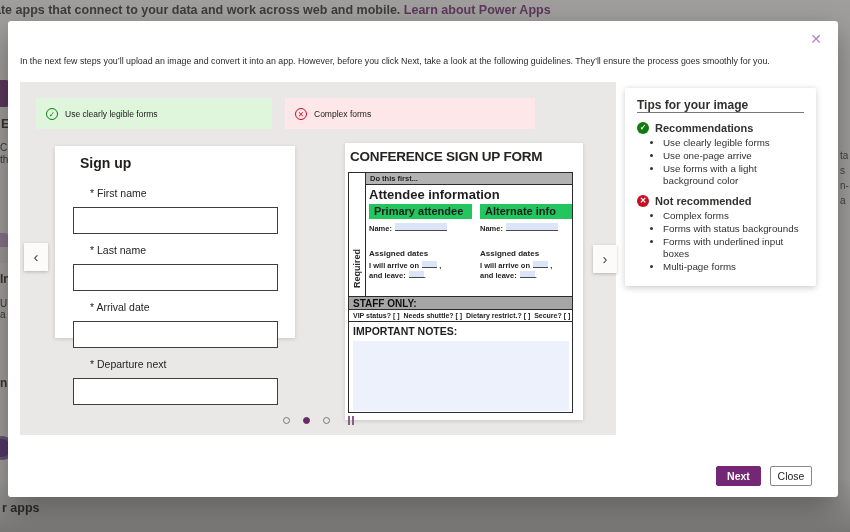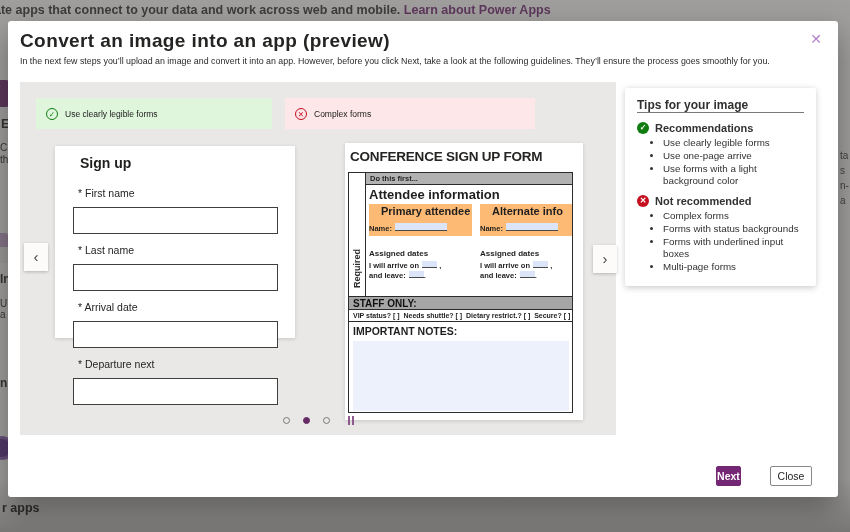--- a/index.html
+++ b/index.html
@@ -41,37 +41,37 @@
   .ring-ic { width:12px; height:12px; border-radius:50%; font-size:7.5px; line-height:11px;
     text-align:center; flex:0 0 auto; }
   .ring-good { border:1px solid #107c10; color:#107c10; }
   .ring-bad  { border:1px solid #c50f1f; color:#c50f1f; }
 
   .ex-card { position:absolute; background:#fff; box-shadow:0 1px 4px rgba(0,0,0,.15); }
 
   
   .signup { left:35px; top:64px; width:240px; height:192px;text-decoration:underline; }
   .signup-title { position:absolute; left:25px; top:9px; font-size:14px; font-weight:600; color:#201f1e; }
-  .su-label { position:absolute; left:23px; font-size:10.5px; color:#242424; }
+  .su-label { position:absolute; left:35px; font-size:10.5px; color:#242424; }
   .su-box { position:absolute; left:18px; width:205px; height:27px; border:1.4px solid #3f3e3d; background:#fff; }
 
   
   .conf { left:325px; top:61px; width:238px; height:277px; }
   .conf-title { position:absolute; left:5px; top:6px; font-size:13.5px; font-weight:700;
     letter-spacing:-.2px; color:#252423; }
   .conf-table { position:absolute; left:3px; top:29px; width:225px; height:241px;
     border:1px solid #2b2b2b; background:#fff; }
   .req-col { position:absolute; left:0; top:0; width:17px; height:123px; border-right:1px solid #2b2b2b;
     display:flex; align-items:flex-end; justify-content:center; padding-bottom:8px; }
   .req-col span { writing-mode:vertical-rl; transform:rotate(180deg); font-size:9px; font-weight:700; color:#2b2b2b; }
   .conf-banner { position:absolute; left:17px; top:0; right:0; height:12px; background:#b2b2b2;
     border-bottom:1px solid #2b2b2b; font-size:7.5px; font-weight:700; line-height:11px; padding-left:4px; color:#1e1e1e; }
   .att-title { position:absolute; left:20px; top:14px; font-size:13px; font-weight:700; color:#1e1e1e; }
-  .colhead { position:absolute; top:31px; height:32px; background:#fdba74; font-size:11px; font-weight:700;
-    line-height:15px; padding-left:12px; color:#1e1e1e; }
+  .colhead { position:absolute; top:31px; height:15px; background:#22c55e; font-size:11px; font-weight:700;
+    line-height:15px; padding-left:5px; color:#1e1e1e; }
   .colhead.c1 { left:20px; width:103px; }
   .colhead.c2 { left:131px; width:92px; }
   .name-row { position:absolute; top:50px; font-size:7.5px; font-weight:700; color:#1e1e1e; }
   .name-row.c1 { left:20px; } .name-row.c2 { left:131px; }
   .fld { display:inline-block; background:#dce4f7; border-bottom:1px solid #4a4a4a; margin-left:3px; }
   .fld-name { width:52px; height:8px; }
   .fld-sm { width:15px; height:7px; }
   .dates { position:absolute; top:76px; font-size:8px; font-weight:700; color:#1e1e1e; }
   .dates.c1 { left:20px; } .dates.c2 { left:131px; }
   .arrive { position:absolute; top:88px; font-size:7.5px; font-weight:600; color:#1e1e1e; line-height:10px; }
@@ -103,21 +103,21 @@
   .tip-ic { width:12px; height:12px; border-radius:50%; color:#fff; font-size:8px; line-height:12px;
     text-align:center; flex:0 0 auto; }
   .tip-ic.good { background:#107c10; }
   .tip-ic.bad  { background:#c50f1f; }
   .tips ul { margin:3px 0 0 0; padding-left:26px; font-size:9.8px; line-height:11.5px; }
   .tips li { margin-bottom:1.5px; }
 
   
   .btn { position:absolute; top:445px; height:20px; font-size:10.5px; border-radius:2px; cursor:pointer;
     font-family:"Liberation Sans", sans-serif; }
-  .btn-next { left:708px; width:25px; background:#742774; color:#fff; border:1px solid #742774; font-weight:600; }
+  .btn-next { left:708px; width:45px; background:#742774; color:#fff; border:1px solid #742774; font-weight:600; }
   .btn-close { left:762px; width:42px; background:#fff; color:#242424; border:1px solid #8a8886; }
 </style>
 </head>
 <body>
 
 <div class="backdrop">
   <div class="bg-topline"><span>ate apps that connect to your data and work across web and mobile.</span> <a>Learn about Power Apps</a></div>
   <div class="frag-btn"></div>
   <div class="bg-frag" style="left:1px; top:116px; font-size:13px; font-weight:700;">E</div>
   <div class="bg-frag" style="left:0; top:142px; font-size:10px;">C</div>
@@ -131,21 +131,20 @@
   <div class="frag-circle"></div>
   <div class="bg-bottomtext">r apps</div>
   <div class="bg-right">
     <div>ta s</div>
     <div>n-a</div>
   </div>
   <div class="overlay"></div>
 </div>
 
 <div class="modal">
-  <h1 class="modal-title">Convert an image into an app (preview)</h1>
   <button class="close-x">✕</button>
   <p class="subtitle">In the next few steps you’ll upload an image and convert it into an app. However, before you click Next, take a look at the following guidelines. They’ll ensure the process goes smoothly for you.</p>
 
   <div class="carousel">
 
     <div class="badge badge-good">
       <span class="ring-ic ring-good">✓</span>
       <span>Use clearly legible forms</span>
     </div>
     <div class="badge badge-bad">

